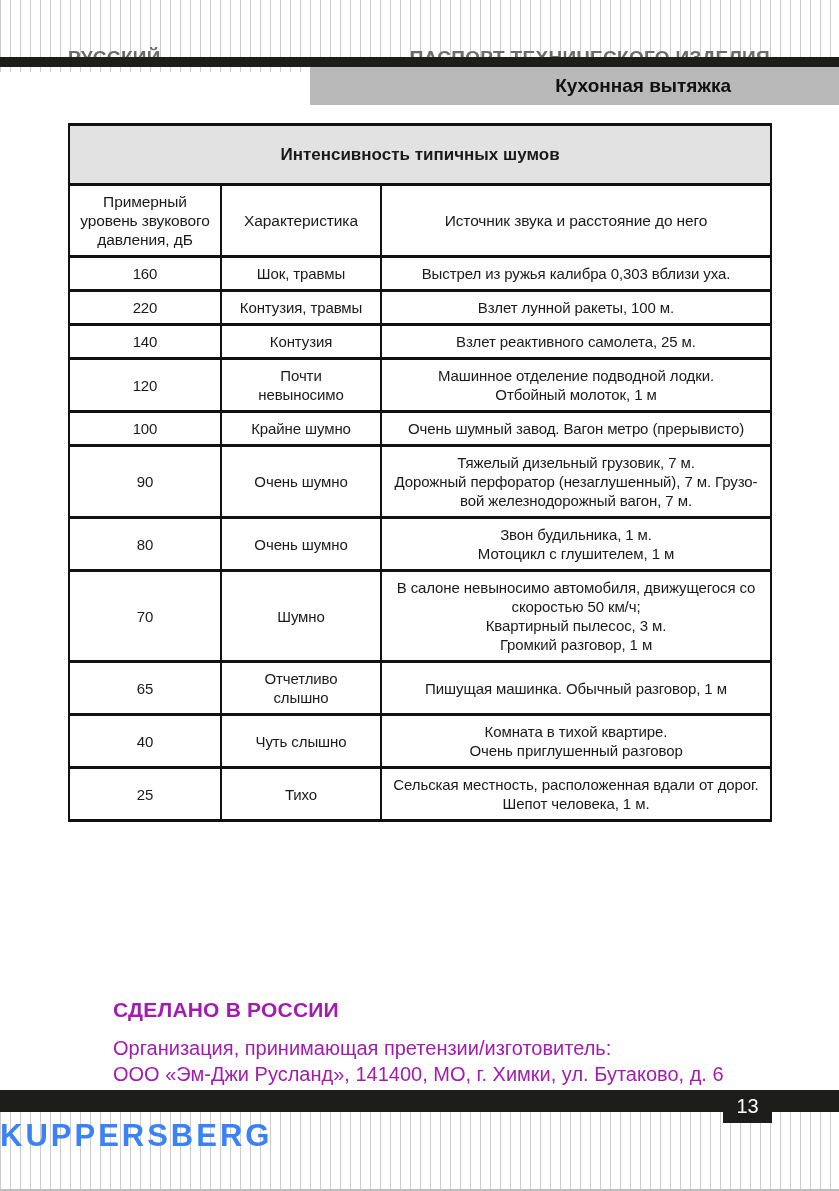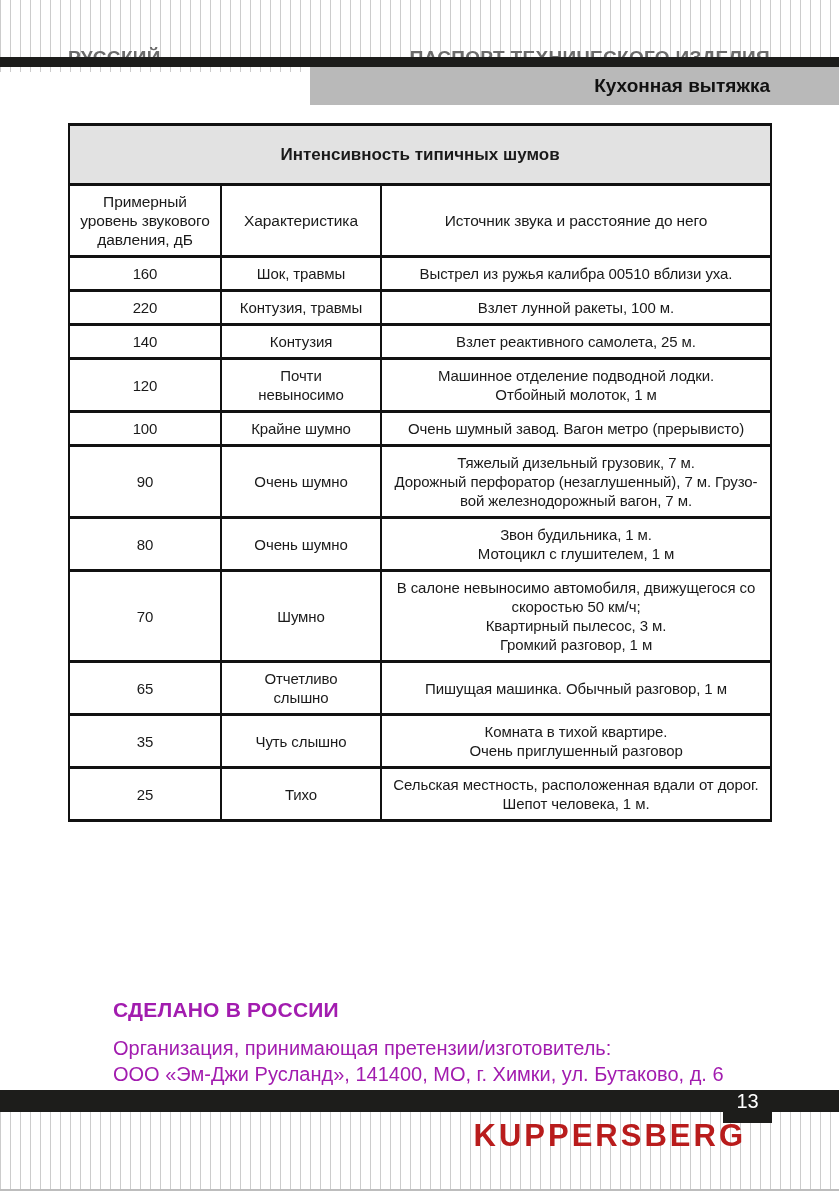--- a/index.html
+++ b/index.html
@@ -14,21 +14,21 @@
   .top-stripes { position:absolute; top:0; left:0; width:839px; height:72px; }
   .header-row {
     position:absolute; bottom:3px; left:68px; width:702px;
     display:flex; justify-content:space-between; align-items:flex-end;
     font-weight:bold; font-size:19px; color:#6b6b6b; letter-spacing:0.3px;
   }
   .black-rule { position:absolute; top:57px; left:0; width:839px; height:10px; background:#1d1d1b; }
   .gray-bar {
     position:absolute; top:67px; left:310px; right:0; height:38px; background:#b9b9b9;
     display:flex; align-items:center; justify-content:flex-end;
-    padding-right:69px; box-sizing:border-box;
+    padding-right:108px; box-sizing:border-box;
     font-weight:bold; font-size:19px; color:#111111;
   }
   table.noise-table {
     position:absolute; top:123px; left:68px; width:702px;
     border-collapse:collapse; table-layout:fixed;
     text-align:center; font-size:15px; line-height:19px; letter-spacing:-0.1px;
   }
   .noise-table th, .noise-table td {
     border:3px solid #111111; border-left-width:2px; border-right-width:2px;
     padding:6px 8px; vertical-align:middle; overflow:hidden;
@@ -42,26 +42,26 @@
   .made-in { position:absolute; left:97px; top:998px; font-size:20px; color:#a21caf;margin-left:16px; }
   .made-in-title { font-weight:bold; font-size:21px; margin-bottom:13px; letter-spacing:0.2px; }
   .made-in .line { line-height:26px; }
   .bottom-stripes {
     position:absolute; top:1112px; left:0; width:839px; height:79px;
     border-bottom:2px solid #bdbdbd; box-sizing:border-box;
   }
   .footer-bar { position:absolute; top:1090px; left:0; width:839px; height:22px; background:#1d1d1b; }
   .page-num-box {
     position:absolute; left:723px; top:1090px; width:49px; height:33px; background:#1d1d1b;
-    display:flex; align-items:flex-start; justify-content:center;
+    display:flex; align-items:center; justify-content:center;
     color:#ffffff; font-size:20px;
   }
   .brand {
-    position:absolute; top:1118px; left:0; width:746px; text-align:right;
-    font-weight:bold; font-size:31px; letter-spacing:3px; color:#b91c1c;
+    position:absolute; top:1118px; left:0; width:746px; text-align:left;
+    font-weight:bold; font-size:31px; letter-spacing:3px; color:#3b82f6;
   }
 </style>
 </head>
 <body>
 
 <div class="page">
 
   <div class="top-stripes stripes">
     <div class="header-row">
       <span>РУССКИЙ</span>
@@ -93,21 +93,21 @@
     </thead>
     <tbody>
         <tr>
           <td>
             <div>160</div>
           </td>
           <td>
             <div>Шок, травмы</div>
           </td>
           <td>
-            <div>Выстрел из ружья калибра 00510 вблизи уха.</div>
+            <div>Выстрел из ружья калибра 0,303 вблизи уха.</div>
           </td>
         </tr>
         <tr>
           <td>
             <div>220</div>
           </td>
           <td>
             <div>Контузия, травмы</div>
           </td>
           <td>
@@ -195,21 +195,21 @@
           <td>
             <div>Отчетливо</div>
             <div>слышно</div>
           </td>
           <td>
             <div>Пишущая машинка. Обычный разговор, 1 м</div>
           </td>
         </tr>
         <tr>
           <td>
-            <div>35</div>
+            <div>40</div>
           </td>
           <td>
             <div>Чуть слышно</div>
           </td>
           <td>
             <div>Комната в тихой квартире.</div>
             <div>Очень приглушенный разговор</div>
           </td>
         </tr>
         <tr>

